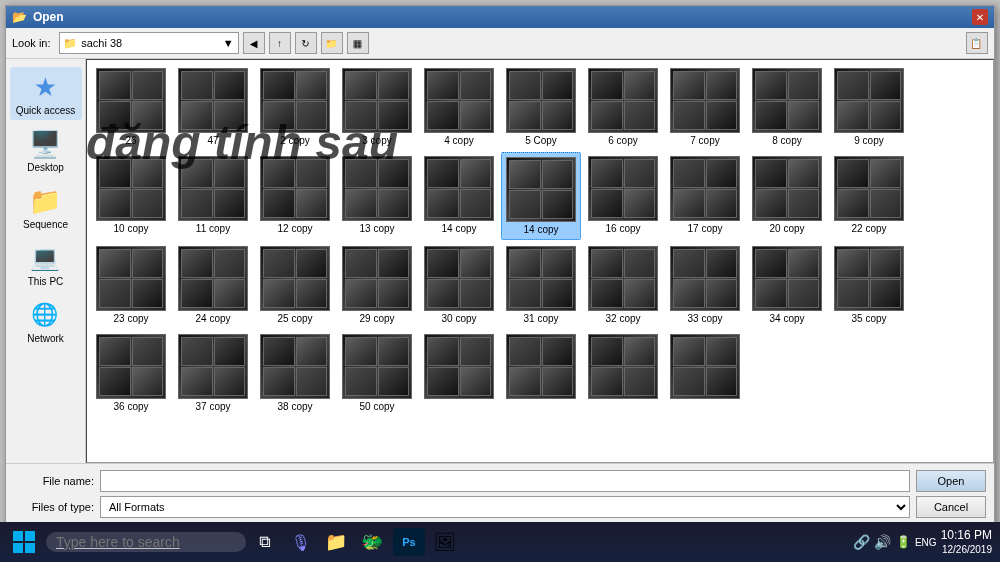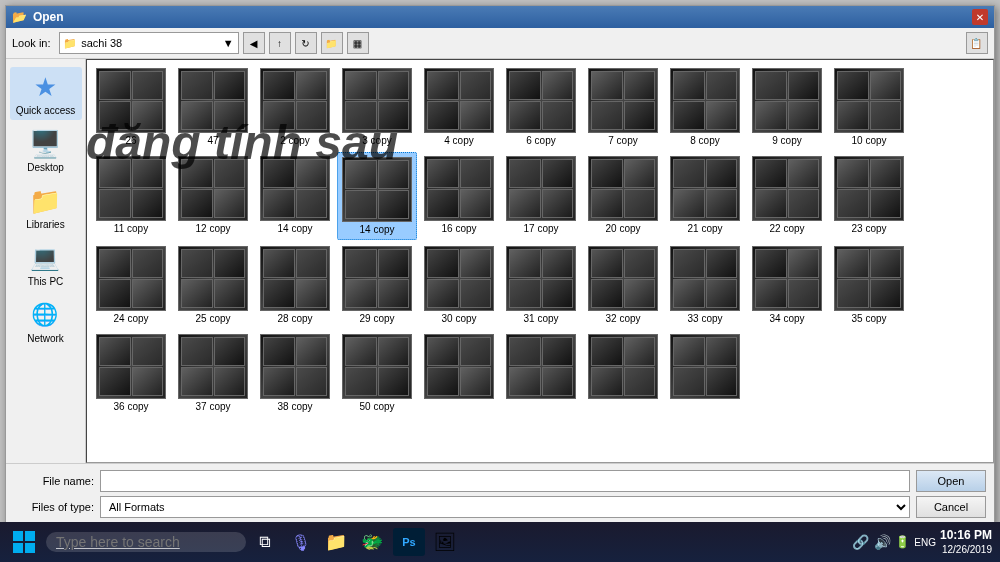--- a/index.html
+++ b/index.html
@@ -277,21 +277,21 @@
     .taskbar-spacer { flex: 1; }
     .taskbar-sys {
       display: flex;
       align-items: center;
       gap: 4px;
       color: white;
       font-size: 10px;
       padding-right: 4px;
     }
     .taskbar-time { text-align: right; line-height: 1.3; }
-    .taskbar-time .time { font-size: 12px; font-weight: bold; }
+    .taskbar-time .time { font-size: 12px; }
     .taskbar-time .date { font-size: 10px; }
 
     
     .file-grid-container::-webkit-scrollbar { width: 16px; }
     .file-grid-container::-webkit-scrollbar-track { background: #f0f0f0; }
     .file-grid-container::-webkit-scrollbar-thumb {
       background: #c0c0c0;
       border: 1px solid #999;
     }
   </style>
@@ -339,21 +339,21 @@
       <div class="sidebar-item">
         <div class="sidebar-icon" style="display:flex;align-items:center;justify-content:center;">
           <span style="font-size:26px;">🖥️</span>
         </div>
         <span>Desktop</span>
       </div>
       <div class="sidebar-item">
         <div class="sidebar-icon" style="display:flex;align-items:center;justify-content:center;">
           <span style="font-size:26px;color:#e8a020;">📁</span>
         </div>
-        <span>Libraries</span>
+        <span>Sequence</span>
       </div>
       <div class="sidebar-item">
         <div class="sidebar-icon" style="display:flex;align-items:center;justify-content:center;">
           <span style="font-size:24px;">💻</span>
         </div>
         <span>This PC</span>
       </div>
       <div class="sidebar-item">
         <div class="sidebar-icon" style="display:flex;align-items:center;justify-content:center;">
           <span style="font-size:22px;">🌐</span>
@@ -415,20 +415,31 @@
                 <div class="manga-panel" style="background: linear-gradient(to right bottom, rgb(74, 74, 74), rgb(42, 42, 42));"></div>
                 <div class="manga-panel" style="background: linear-gradient(to right bottom, rgb(68, 68, 68), rgb(17, 17, 17));"></div>
                 <div class="manga-panel" style="background: linear-gradient(to right bottom, rgb(96, 96, 96), rgb(34, 34, 34));"></div>
               </div>
             </div>
             <div class="file-label">4 copy</div>
           </div>
           <div class="file-item">
             <div class="file-thumb">
               <div class="file-thumb-manga">
+                <div class="manga-panel" style="background: linear-gradient(to right bottom, rgb(74, 74, 74), rgb(42, 42, 42));"></div>
+                <div class="manga-panel" style="background: linear-gradient(to right bottom, rgb(68, 68, 68), rgb(17, 17, 17));"></div>
+                <div class="manga-panel" style="background: linear-gradient(to right bottom, rgb(96, 96, 96), rgb(34, 34, 34));"></div>
+                <div class="manga-panel" style="background: linear-gradient(to right bottom, rgb(85, 85, 85), rgb(26, 26, 26));"></div>
+              </div>
+            </div>
+            <div class="file-label">5 Copy</div>
+          </div>
+          <div class="file-item">
+            <div class="file-thumb">
+              <div class="file-thumb-manga">
                 <div class="manga-panel" style="background: linear-gradient(to right bottom, rgb(68, 68, 68), rgb(17, 17, 17));"></div>
                 <div class="manga-panel" style="background: linear-gradient(to right bottom, rgb(96, 96, 96), rgb(34, 34, 34));"></div>
                 <div class="manga-panel" style="background: linear-gradient(to right bottom, rgb(85, 85, 85), rgb(26, 26, 26));"></div>
                 <div class="manga-panel" style="background: linear-gradient(to right bottom, rgb(74, 74, 74), rgb(42, 42, 42));"></div>
               </div>
             </div>
             <div class="file-label">6 copy</div>
           </div>
           <div class="file-item">
             <div class="file-thumb">
@@ -492,20 +503,31 @@
                 <div class="manga-panel" style="background: linear-gradient(to right bottom, rgb(74, 74, 74), rgb(42, 42, 42));"></div>
                 <div class="manga-panel" style="background: linear-gradient(to right bottom, rgb(68, 68, 68), rgb(17, 17, 17));"></div>
                 <div class="manga-panel" style="background: linear-gradient(to right bottom, rgb(96, 96, 96), rgb(34, 34, 34));"></div>
               </div>
             </div>
             <div class="file-label">12 copy</div>
           </div>
           <div class="file-item">
             <div class="file-thumb">
               <div class="file-thumb-manga">
+                <div class="manga-panel" style="background: linear-gradient(to right bottom, rgb(74, 74, 74), rgb(42, 42, 42));"></div>
+                <div class="manga-panel" style="background: linear-gradient(to right bottom, rgb(68, 68, 68), rgb(17, 17, 17));"></div>
+                <div class="manga-panel" style="background: linear-gradient(to right bottom, rgb(96, 96, 96), rgb(34, 34, 34));"></div>
+                <div class="manga-panel" style="background: linear-gradient(to right bottom, rgb(85, 85, 85), rgb(26, 26, 26));"></div>
+              </div>
+            </div>
+            <div class="file-label">13 copy</div>
+          </div>
+          <div class="file-item">
+            <div class="file-thumb">
+              <div class="file-thumb-manga">
                 <div class="manga-panel" style="background: linear-gradient(to right bottom, rgb(68, 68, 68), rgb(17, 17, 17));"></div>
                 <div class="manga-panel" style="background: linear-gradient(to right bottom, rgb(96, 96, 96), rgb(34, 34, 34));"></div>
                 <div class="manga-panel" style="background: linear-gradient(to right bottom, rgb(85, 85, 85), rgb(26, 26, 26));"></div>
                 <div class="manga-panel" style="background: linear-gradient(to right bottom, rgb(74, 74, 74), rgb(42, 42, 42));"></div>
               </div>
             </div>
             <div class="file-label">14 copy</div>
           </div>
           <div class="file-item selected">
             <div class="file-thumb">
@@ -547,31 +569,20 @@
                 <div class="manga-panel" style="background: linear-gradient(to right bottom, rgb(96, 96, 96), rgb(34, 34, 34));"></div>
                 <div class="manga-panel" style="background: linear-gradient(to right bottom, rgb(85, 85, 85), rgb(26, 26, 26));"></div>
                 <div class="manga-panel" style="background: linear-gradient(to right bottom, rgb(74, 74, 74), rgb(42, 42, 42));"></div>
               </div>
             </div>
             <div class="file-label">20 copy</div>
           </div>
           <div class="file-item">
             <div class="file-thumb">
               <div class="file-thumb-manga">
-                <div class="manga-panel" style="background: linear-gradient(to right bottom, rgb(74, 74, 74), rgb(42, 42, 42));"></div>
-                <div class="manga-panel" style="background: linear-gradient(to right bottom, rgb(68, 68, 68), rgb(17, 17, 17));"></div>
-                <div class="manga-panel" style="background: linear-gradient(to right bottom, rgb(96, 96, 96), rgb(34, 34, 34));"></div>
-                <div class="manga-panel" style="background: linear-gradient(to right bottom, rgb(85, 85, 85), rgb(26, 26, 26));"></div>
-              </div>
-            </div>
-            <div class="file-label">21 copy</div>
-          </div>
-          <div class="file-item">
-            <div class="file-thumb">
-              <div class="file-thumb-manga">
                 <div class="manga-panel" style="background: linear-gradient(to right bottom, rgb(68, 68, 68), rgb(17, 17, 17));"></div>
                 <div class="manga-panel" style="background: linear-gradient(to right bottom, rgb(96, 96, 96), rgb(34, 34, 34));"></div>
                 <div class="manga-panel" style="background: linear-gradient(to right bottom, rgb(85, 85, 85), rgb(26, 26, 26));"></div>
                 <div class="manga-panel" style="background: linear-gradient(to right bottom, rgb(74, 74, 74), rgb(42, 42, 42));"></div>
               </div>
             </div>
             <div class="file-label">22 copy</div>
           </div>
           <div class="file-item">
             <div class="file-thumb">
@@ -598,31 +609,20 @@
           <div class="file-item">
             <div class="file-thumb">
               <div class="file-thumb-manga">
                 <div class="manga-panel" style="background: linear-gradient(to right bottom, rgb(74, 74, 74), rgb(42, 42, 42));"></div>
                 <div class="manga-panel" style="background: linear-gradient(to right bottom, rgb(68, 68, 68), rgb(17, 17, 17));"></div>
                 <div class="manga-panel" style="background: linear-gradient(to right bottom, rgb(96, 96, 96), rgb(34, 34, 34));"></div>
                 <div class="manga-panel" style="background: linear-gradient(to right bottom, rgb(85, 85, 85), rgb(26, 26, 26));"></div>
               </div>
             </div>
             <div class="file-label">25 copy</div>
-          </div>
-          <div class="file-item">
-            <div class="file-thumb">
-              <div class="file-thumb-manga">
-                <div class="manga-panel" style="background: linear-gradient(to right bottom, rgb(85, 85, 85), rgb(26, 26, 26));"></div>
-                <div class="manga-panel" style="background: linear-gradient(to right bottom, rgb(74, 74, 74), rgb(42, 42, 42));"></div>
-                <div class="manga-panel" style="background: linear-gradient(to right bottom, rgb(68, 68, 68), rgb(17, 17, 17));"></div>
-                <div class="manga-panel" style="background: linear-gradient(to right bottom, rgb(96, 96, 96), rgb(34, 34, 34));"></div>
-              </div>
-            </div>
-            <div class="file-label">28 copy</div>
           </div>
           <div class="file-item">
             <div class="file-thumb">
               <div class="file-thumb-manga">
                 <div class="manga-panel" style="background: linear-gradient(to right bottom, rgb(74, 74, 74), rgb(42, 42, 42));"></div>
                 <div class="manga-panel" style="background: linear-gradient(to right bottom, rgb(68, 68, 68), rgb(17, 17, 17));"></div>
                 <div class="manga-panel" style="background: linear-gradient(to right bottom, rgb(96, 96, 96), rgb(34, 34, 34));"></div>
                 <div class="manga-panel" style="background: linear-gradient(to right bottom, rgb(85, 85, 85), rgb(26, 26, 26));"></div>
               </div>
             </div>

